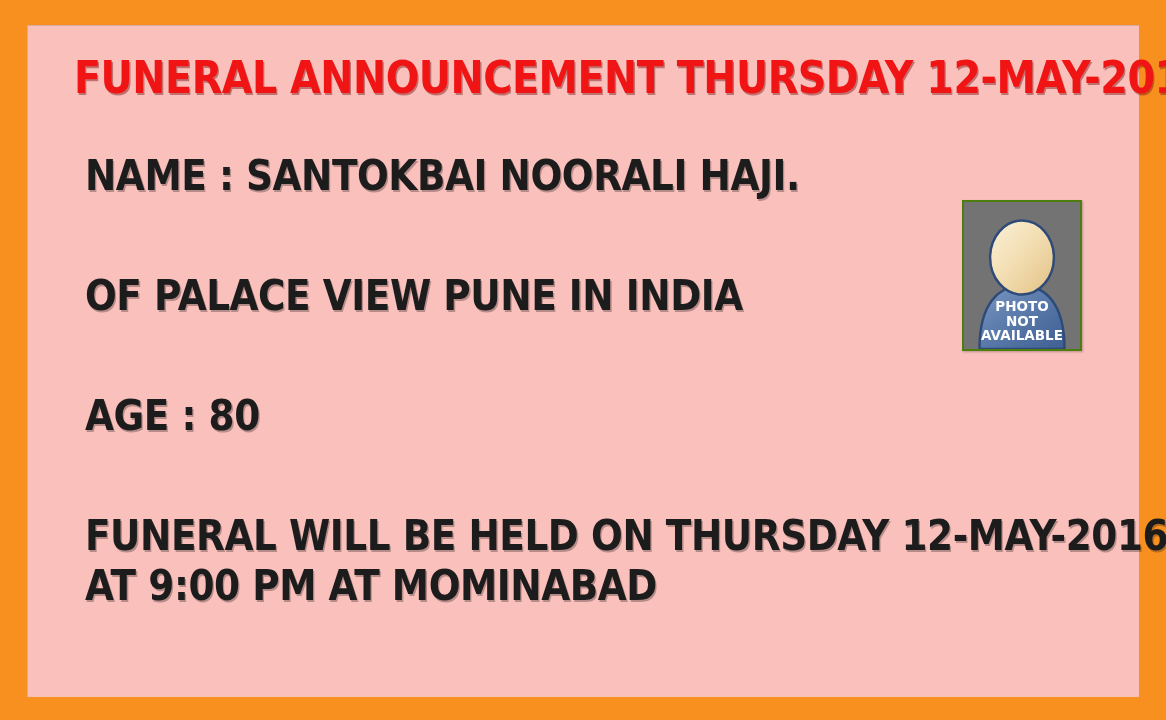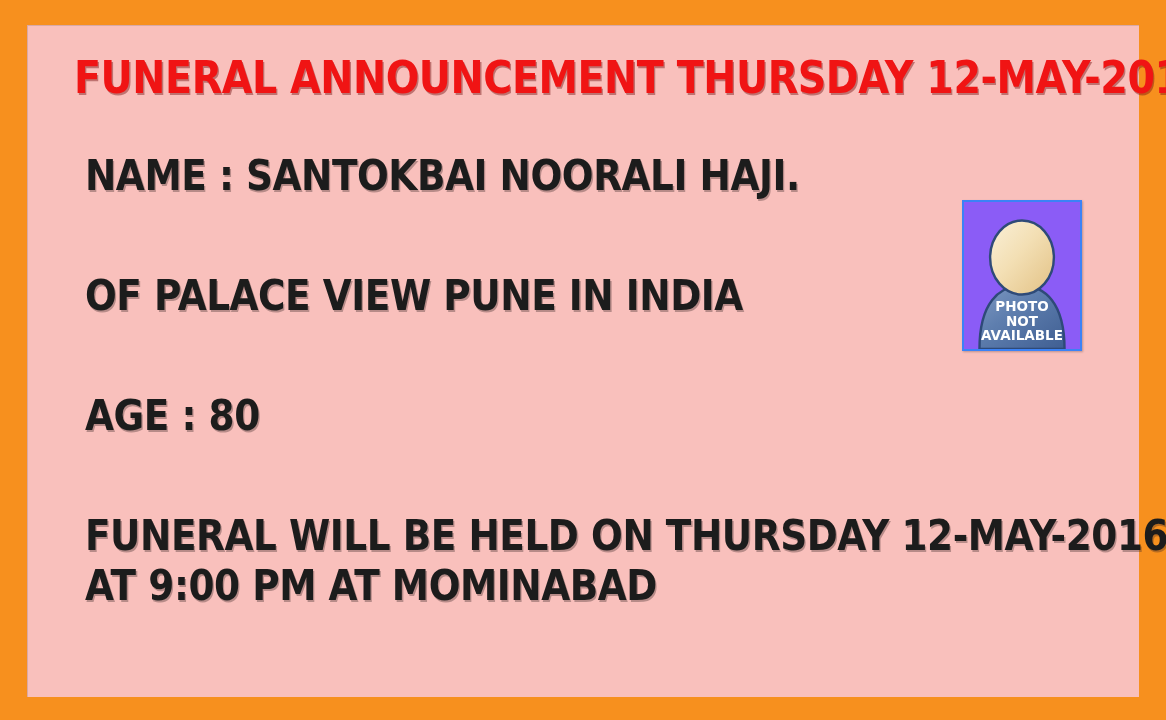--- a/index.html
+++ b/index.html
@@ -73,22 +73,22 @@
   #line-funeral1 { top: 484px; }
   #line-funeral2 { top: 534px; }
 
   
   #photo-box {
     position: absolute;
     left: 934px;
     top: 174px;
     width: 120px;
     height: 151px;
-    background: #8b5cf6;
-    border: 2px solid #3b82f6;
+    background: #737373;
+    border: 2px solid #4d7c0f;
     box-sizing: border-box;
     overflow: hidden;
     box-shadow: 1px 1px 2px rgba(0,0,0,0.25);
   }
   #photo-box svg {
     display: block;
     width: 100%;
     height: 100%;
   }
   .pna-text {

